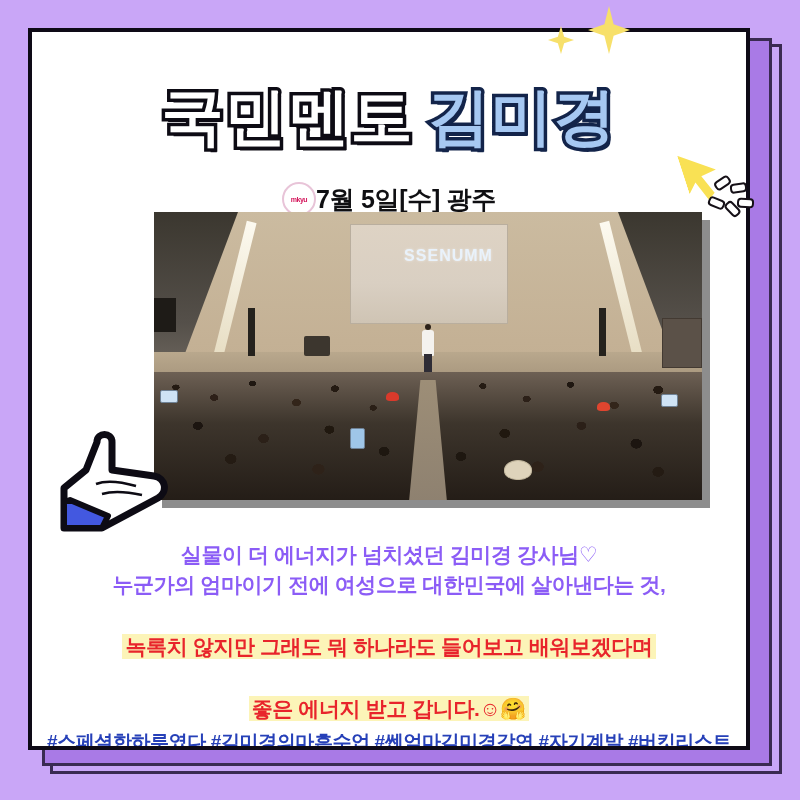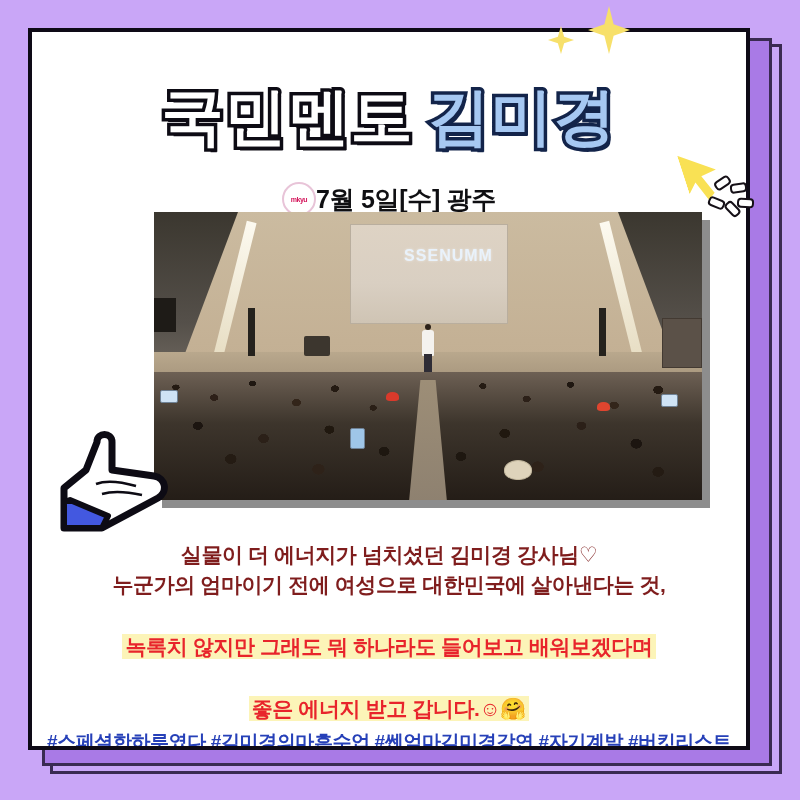--- a/index.html
+++ b/index.html
@@ -334,21 +334,21 @@
   
   .caption {
     position: absolute;
     left: 0; right: 0;
     top: 508px;
     text-align: center;
   }
   .cap-line {
     font-size: 21px;
     font-weight: 700;
-    color: #7f1d1d;
+    color: #8b5cf6;
     line-height: 1.42;
     letter-spacing: -0.4px;
     white-space: nowrap;
   }
   .cap-hl {
     display: inline;
     font-size: 21px;
     font-weight: 700;
     color: #e8242b;
     background: #fcf4b8;

